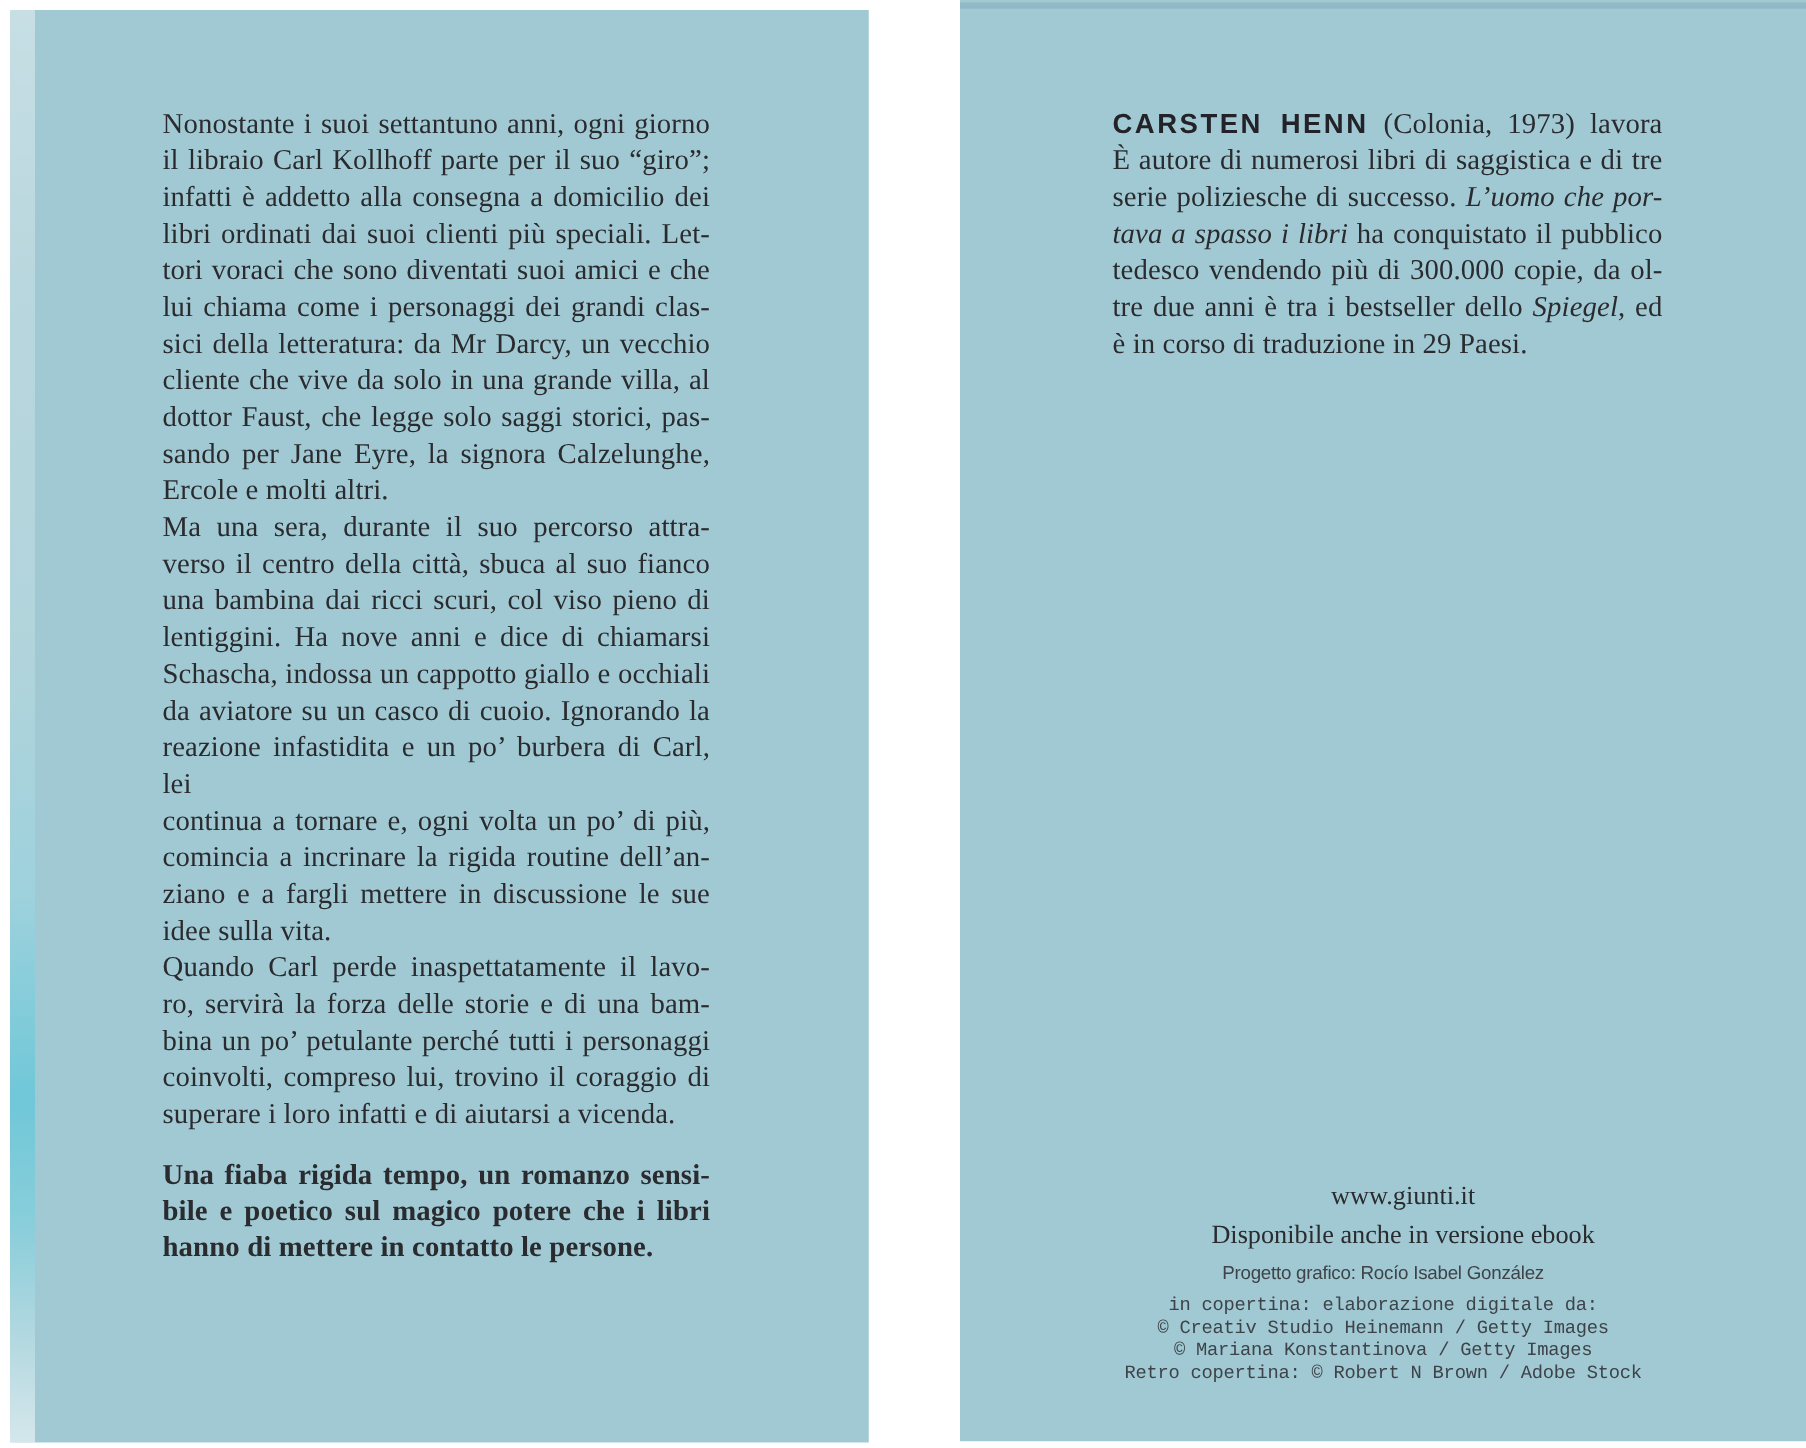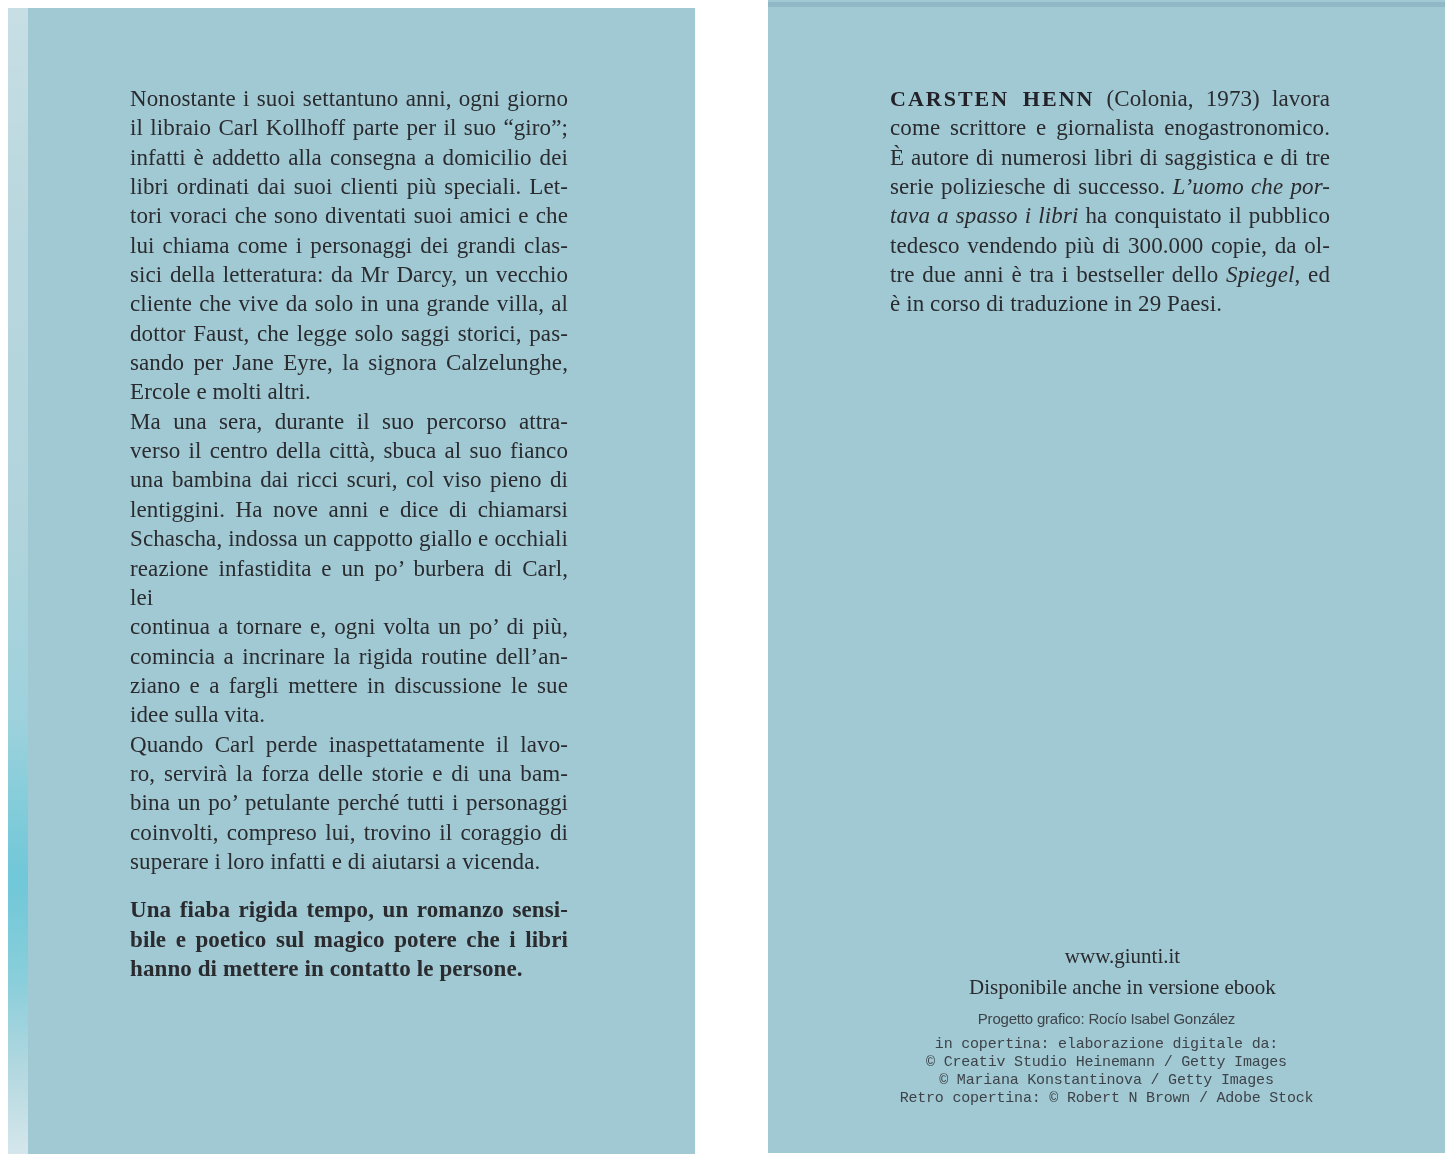--- a/index.html
+++ b/index.html
@@ -48,21 +48,21 @@
   .textcol-right { left: 122px; top: 84px; width: 440px; }
 
   .para { margin: 0; }
   .para.gap { margin-top: 19px; }
   .para.bold .tline { font-weight: bold; }
 
   .tline { text-align: justify; text-align-last: justify; }
   .tline.last { text-align-last: left; }
 
   .seg-name {
-    font-family: Liberation Serif, serif;
+    font-family: Liberation Sans, sans-serif;
     font-weight: bold;
     font-size: 22px;
     letter-spacing: 2px;
     color: #232228;
   }
   .seg-i { font-style: italic; }
 
   .footer {
     position: absolute; left: 0; right: 0; top: 941px;
     text-align: center;
@@ -97,20 +97,21 @@
           <div class="tline">dottor Faust, che legge solo saggi storici, pas-</div>
           <div class="tline">sando per Jane Eyre, la signora Calzelunghe,</div>
           <div class="tline last">Ercole e molti altri.</div>
         </div>
         <div class="para">
           <div class="tline">Ma una sera, durante il suo percorso attra-</div>
           <div class="tline">verso il centro della città, sbuca al suo fianco</div>
           <div class="tline">una bambina dai ricci scuri, col viso pieno di</div>
           <div class="tline">lentiggini. Ha nove anni e dice di chiamarsi</div>
           <div class="tline">Schascha, indossa un cappotto giallo e occhiali</div>
+          <div class="tline">da aviatore su un casco di cuoio. Ignorando la</div>
           <div class="tline">reazione infastidita e un po’ burbera di Carl, lei</div>
           <div class="tline">continua a tornare e, ogni volta un po’ di più,</div>
           <div class="tline">comincia a incrinare la rigida routine dell’an-</div>
           <div class="tline">ziano e a fargli mettere in discussione le sue</div>
           <div class="tline last">idee sulla vita.</div>
         </div>
         <div class="para">
           <div class="tline">Quando Carl perde inaspettatamente il lavo-</div>
           <div class="tline">ro, servirà la forza delle storie e di una bam-</div>
           <div class="tline">bina un po’ petulante perché tutti i personaggi</div>
@@ -122,21 +123,20 @@
           <div class="tline">bile e poetico sul magico potere che i libri</div>
           <div class="tline last">hanno di mettere in contatto le persone.</div>
         </div>
       </div>
   </div>
 
   <div class="flap flap-right">
     <div class="top-shade"></div>
     <div class="textcol textcol-right">
         <div class="tline"><span class="seg-name">CARSTEN HENN</span><span class="seg-r"> (Colonia, 1973) lavora</span></div>
-        <div class="tline"><span class="seg-r">come scrittore e giornalista enogastronomico.</span></div>
         <div class="tline"><span class="seg-r">È autore di numerosi libri di saggistica e di tre</span></div>
         <div class="tline"><span class="seg-r">serie poliziesche di successo. </span><span class="seg-i">L’uomo che por-</span></div>
         <div class="tline"><span class="seg-i">tava a spasso i libri</span><span class="seg-r"> ha conquistato il pubblico</span></div>
         <div class="tline"><span class="seg-r">tedesco vendendo più di 300.000 copie, da ol-</span></div>
         <div class="tline"><span class="seg-r">tre due anni è tra i bestseller dello </span><span class="seg-i">Spiegel</span><span class="seg-r">, ed</span></div>
         <div class="tline last"><span class="seg-r">è in corso di traduzione in 29 Paesi.</span></div>
       </div>
 
     <div class="footer">
       <div class="serifline">www.giunti.it</div>

